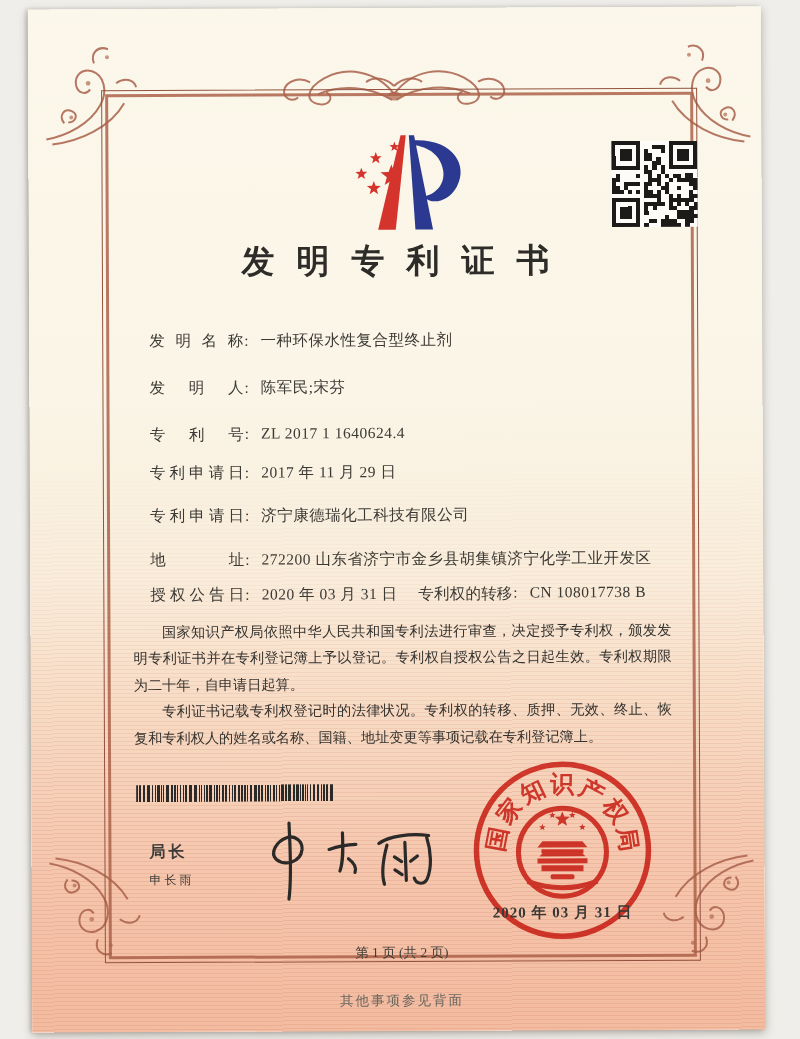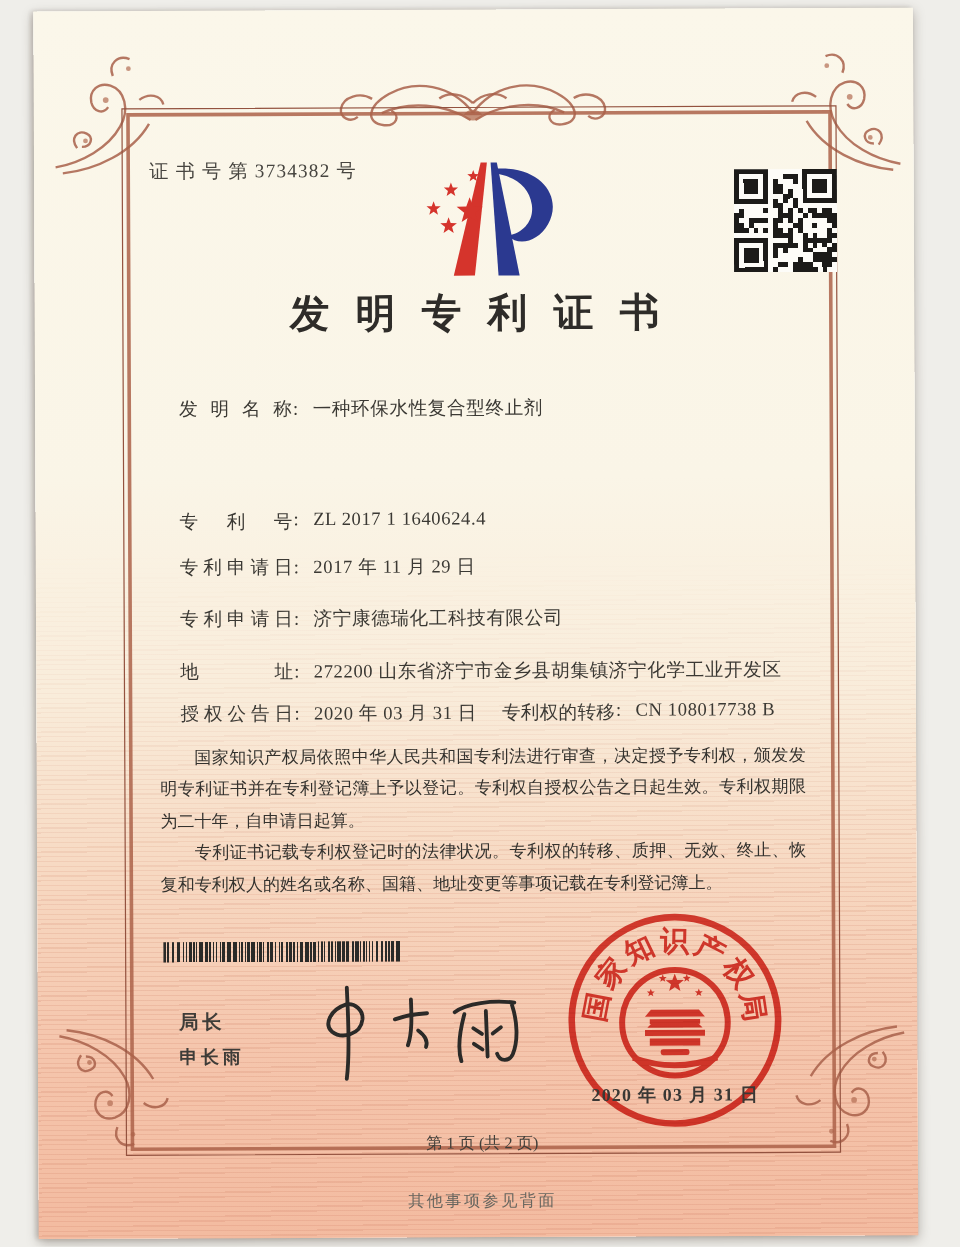--- a/index.html
+++ b/index.html
@@ -45,21 +45,21 @@
   .fcolon{margin-left:1px;}
   .fvalue{margin-left:12px;letter-spacing:.5px;}
   .pair2{position:absolute;left:268px;top:0;}
   .body-text{
     position:absolute;left:103px;top:610px;width:538px;
     font-size:14.2px;line-height:1.86;color:#34322e;text-align:justify;
   }
   .body-text p{margin:0;text-indent:2em;}
   .barcode{position:absolute;left:105px;top:776px;width:200px;height:17px;}
   .signer-title{position:absolute;left:118px;top:833px;font-size:16px;font-weight:600;letter-spacing:3px;color:#3e3c38;}
-  .signer-name{position:absolute;left:118px;top:863px;font-size:15px;font-weight:700;letter-spacing:3px;color:#3e3c38;}
+  .signer-name{position:absolute;left:118px;top:863px;font-size:12px;font-weight:400;letter-spacing:3px;color:#3e3c38;}
   .signature{position:absolute;left:228px;top:806px;width:205px;height:90px;transform:rotate(-2deg);}
   .seal{position:absolute;left:436px;top:748px;width:190px;height:190px;mix-blend-mode:multiply;opacity:.95;z-index:3;}
   .seal-date{
     position:absolute;left:441px;top:896px;width:180px;text-align:center;z-index:4;
     font-size:15px;font-weight:700;color:#3a3835;letter-spacing:1px;
   }
   .page-num{position:absolute;left:73px;top:936px;width:594px;text-align:center;font-size:13.5px;color:#403e39;}
   .back-note{position:absolute;left:73px;top:984px;width:594px;text-align:center;font-size:13.5px;color:#68665f;letter-spacing:2px;}
   .orn path{fill:none;stroke:#a8604a;stroke-width:2;opacity:.85;}
   .orn .fill{fill:#b26c52;stroke:none;opacity:.7;}
@@ -119,21 +119,20 @@
       <path d="M120,34 C112,26 100,24 92,30"></path>
     </g>
     <use href="#tco" transform="translate(240,0) scale(-1,1)"></use>
     <path d="M112,44 C116,38 124,38 128,44 C124,50 116,50 112,44 Z" style="fill:#b26c52;stroke:none;opacity:.75"></path>
   </svg></div>
 
   <div class="frame-outer">
     <div class="frame-inner"></div>
   </div>
 
-  <div class="cert-no">证 书 号 第 3734382 号</div>
 
   <div class="logo">
     <svg viewBox="0 0 140 104" width="145" height="108">
       <path d="M74,12 C112,10 128,36 116,57 C108,71 92,75 84,66 C96,64 105,54 103,41 C101,27 90,18 73,16 Z" fill="#2b3990"></path>
       <polygon points="62,7 67,7 57,98 40,98" fill="#d5342c"></polygon>
       <polygon points="70,7 75,7 93,98 76,98" fill="#2b3990"></polygon>
       <g id="logo-stars" fill="#d5342c">
           <polygon points="53.0,35.0 55.7,42.3 63.5,42.6 57.4,47.4 59.5,54.9 53.0,50.6 46.5,54.9 48.6,47.4 42.5,42.6 50.3,42.3"></polygon>
           <polygon points="36.0,51.0 37.7,55.6 42.7,55.8 38.8,58.9 40.1,63.7 36.0,60.9 31.9,63.7 33.2,58.9 29.3,55.8 34.3,55.6"></polygon>
           <polygon points="24.0,38.0 25.5,42.0 29.7,42.1 26.4,44.8 27.5,48.9 24.0,46.5 20.5,48.9 21.6,44.8 18.3,42.1 22.5,42.0"></polygon>
@@ -285,20 +284,23 @@
         <rect x="64" y="80" width="4" height="4" fill="#1c1b19"></rect>
         <rect x="72" y="80" width="4" height="4" fill="#1c1b19"></rect>
       </svg>
   </div>
 
   <h1 class="title">发明专利证书</h1>
 
   <div class="field" style="top:322px">
     <span class="flabel">发明名称</span><span class="fcolon">:</span><span class="fvalue">一种环保水性复合型终止剂</span>
   </div>
+  <div class="field" style="top:369px">
+    <span class="flabel">发明人</span><span class="fcolon">:</span><span class="fvalue">陈军民;宋芬</span>
+  </div>
   <div class="field" style="top:416px">
     <span class="flabel">专利号</span><span class="fcolon">:</span><span class="fvalue">ZL 2017 1 1640624.4</span>
   </div>
   <div class="field" style="top:454px">
     <span class="flabel">专利申请日</span><span class="fcolon">:</span><span class="fvalue">2017 年 11 月 29 日</span>
   </div>
   <div class="field" style="top:497px">
     <span class="flabel">专利申请日</span><span class="fcolon">:</span><span class="fvalue">济宁康德瑞化工科技有限公司</span>
   </div>
   <div class="field" style="top:541px">

